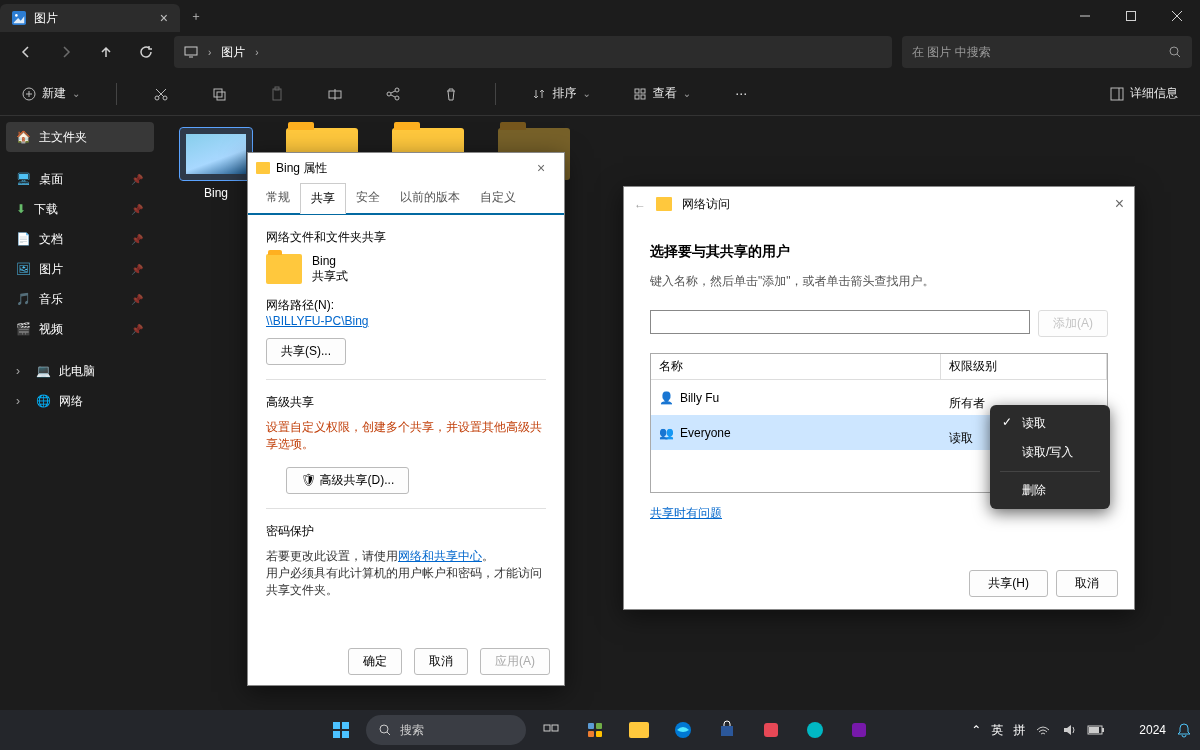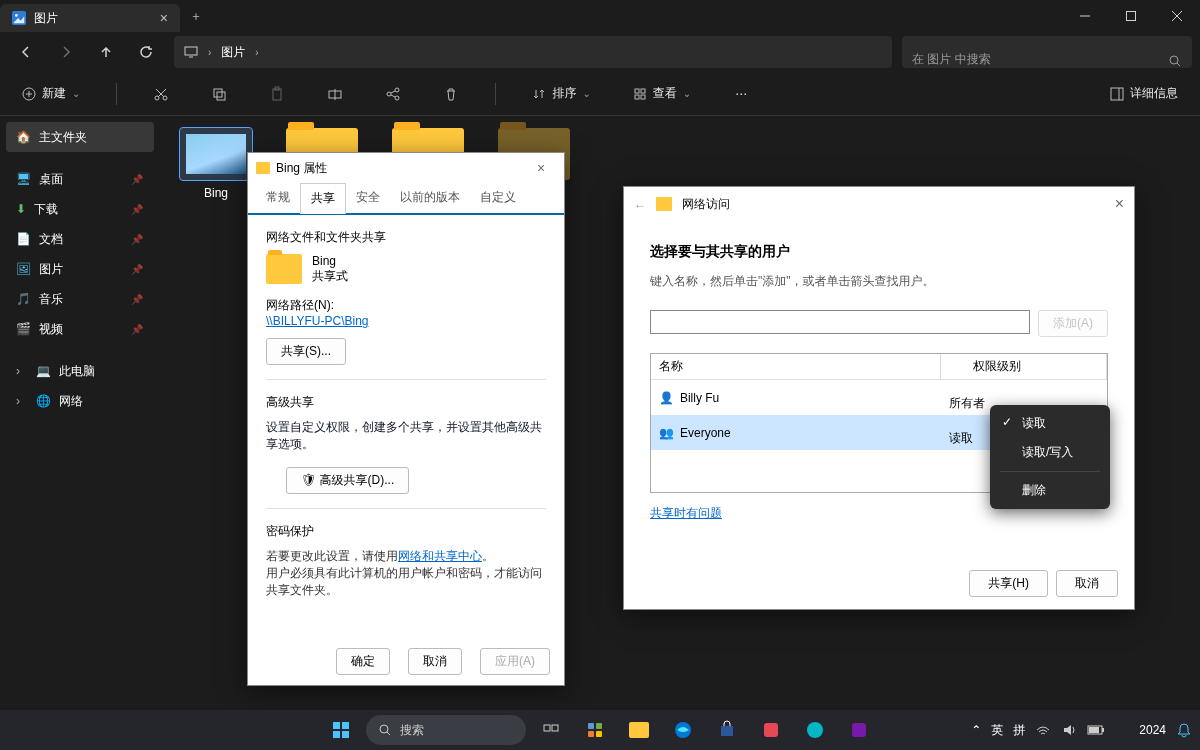--- a/index.html
+++ b/index.html
@@ -12,21 +12,21 @@
 .tab .close{margin-left:auto;opacity:.7;font-size:14px;}
 .newtab{width:32px;display:flex;align-items:center;justify-content:center;opacity:.7;}
 .win-controls{margin-left:auto;display:flex;}
 .win-controls div{width:46px;display:flex;align-items:center;justify-content:center;opacity:.8;}
 
 
 .navbar{height:40px;display:flex;align-items:center;padding:0 8px;gap:4px;}
 .navbtn{width:36px;height:32px;display:flex;align-items:center;justify-content:center;opacity:.8;border-radius:4px;}
 .navbtn.dis{opacity:.35;}
 .crumbs{flex:1;height:32px;background:#2c2c2c;border-radius:4px;display:flex;align-items:center;padding:0 10px;gap:10px;margin:0 6px;}
-.searchbox{width:290px;height:32px;background:#2c2c2c;border-radius:4px;display:flex;align-items:flex-end;padding:0 10px;color:#999;}
+.searchbox{width:290px;height:32px;background:#2c2c2c;border-radius:4px;display:flex;align-items:center;padding:0 10px;color:#999;}
 .searchbox .sicon{margin-left:auto;}
 
 
 .toolbar{height:44px;display:flex;align-items:center;padding:0 12px;gap:22px;border-bottom:1px solid #333;}
 .tbtn{height:32px;padding:0 10px;display:flex;align-items:center;gap:6px;border-radius:4px;opacity:.9;}
 .tbtn.icon-only{width:36px;padding:0;justify-content:center;}
 .tsep{width:1px;height:22px;background:#444;margin:0 4px;}
 .tspacer{flex:1;}
 
 
@@ -71,35 +71,35 @@
 .tabs .t{padding:6px 10px;color:#555;font-size:12px;}
 .tabs .t.on{background:#fff;border:1px solid #ccc;border-bottom-color:#fff;margin-bottom:-1px;color:#000;}
 .dlg-body{padding:14px 18px;}
 .section-title{font-size:12px;margin-bottom:8px;color:#000;}
 .share-row{display:flex;gap:10px;align-items:flex-start;margin-bottom:12px;}
 .share-row .ficon-sm{width:36px;height:30px;background:#ffc83d;border-radius:2px;position:relative;}
 .share-row .ficon-sm::before{content:'';position:absolute;top:-4px;left:2px;width:14px;height:5px;background:#ffb020;border-radius:2px 2px 0 0;}
 .link{color:#0066cc;text-decoration:underline;cursor:pointer;}
 .btn{display:inline-block;border:1px solid #bbb;background:#fdfdfd;padding:4px 14px;border-radius:3px;font-size:12px;}
 .divider{height:1px;background:#e0e0e0;margin:14px 0;}
-.dlg-footer{position:absolute;bottom:10px;right:14px;display:flex;gap:18px;}
+.dlg-footer{position:absolute;bottom:10px;right:14px;display:flex;gap:12px;}
 .dlg-footer .btn.dis{color:#aaa;}
 
 
 .netdlg{left:623px;top:186px;width:512px;height:424px;}
 .netdlg .hdr{height:34px;display:flex;align-items:center;padding:0 10px;gap:10px;}
 .netdlg .hdr .x{margin-left:auto;font-size:16px;opacity:.6;}
 .netdlg .inner{padding:12px 26px;}
 .netdlg h3{font-size:14px;font-weight:600;margin:10px 0 12px;}
 .netdlg .hint{color:#555;margin-bottom:20px;}
 .combo{display:flex;gap:8px;margin-bottom:16px;}
 .combo input{flex:1;border:1px solid #888;height:24px;padding:0 4px;}
 .combo .btn{color:#888;}
 .ulist{border:1px solid #aaa;height:140px;}
-.ulist .head{display:flex;background:#fff;border-bottom:1px solid #ddd;gap:24px;}
+.ulist .head{display:flex;background:#fff;border-bottom:1px solid #ddd;}
 .ulist .head div{padding:4px 8px;border-right:1px solid #ddd;}
 .ulist .head .c1{flex:0 0 290px;}
 .ulist .head .c2{flex:1;}
 .ulist .row{display:flex;align-items:center;}
 .ulist .row .c1{flex:0 0 290px;padding:3px 8px;display:flex;align-items:center;gap:6px;}
 .ulist .row .c2{flex:1;padding:3px 8px;display:flex;align-items:flex-start;margin-top:12px;}
 .ulist .row.sel{background:#cde6ff;}
 .ulist .row .dd{margin-left:auto;font-size:9px;}
 .troublelink{margin-top:12px;}
 .netfooter{position:absolute;bottom:12px;right:16px;display:flex;gap:8px;}
@@ -401,21 +401,21 @@
       <div>
         <div>Bing</div>
         <div>共享式</div>
       </div>
     </div>
     <div>网络路径(N):</div>
     <div class="link">\\BILLYFU-PC\Bing</div>
     <div style="margin-top:10px;"><span class="btn">共享(S)...</span></div>
     <div class="divider"></div>
     <div class="section-title">高级共享</div>
-    <div style="color:#0f172a;margin-bottom:14px;">设置自定义权限，创建多个共享，并设置其他高级共享选项。</div>
+    <div style="color:#c2410c;margin-bottom:14px;">设置自定义权限，创建多个共享，并设置其他高级共享选项。</div>
     <div style="text-align:left;padding-left:20px;"><span class="btn"><span>🛡</span> <span>高级共享(D)...</span></span></div>
     <div class="divider"></div>
     <div class="section-title">密码保护</div>
     <div style="color:#333;"><span>若要更改此设置，请使用</span><span class="link">网络和共享中心</span>。</div>
     <div style="color:#333;margin-bottom:10px;">用户必须具有此计算机的用户帐户和密码，才能访问共享文件夹。</div>
   </div>
   <div class="dlg-footer">
     <span class="btn">确定</span>
     <span class="btn">取消</span>
     <span class="btn dis">应用(A)</span>

